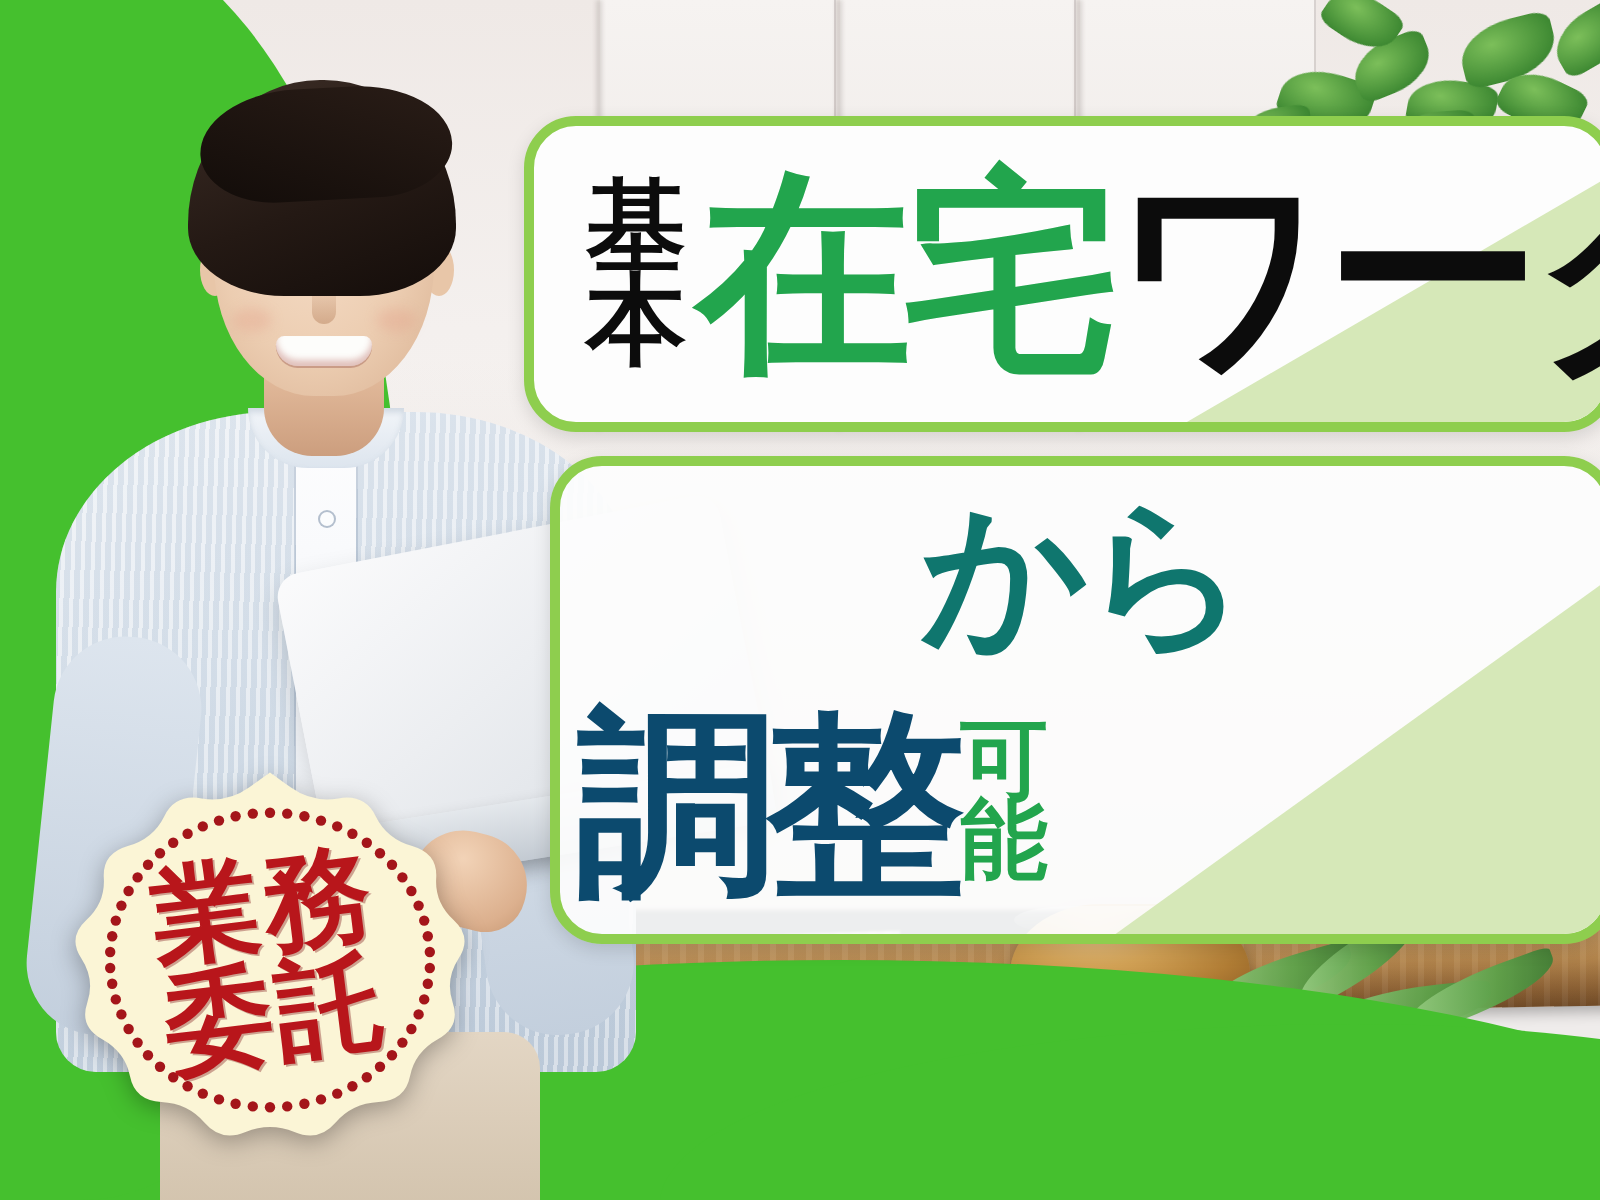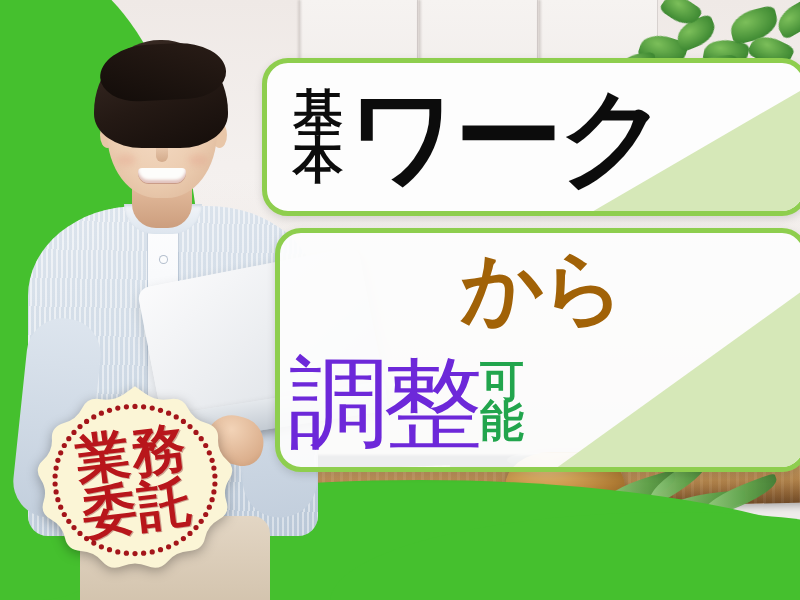--- a/index.html
+++ b/index.html
@@ -277,36 +277,36 @@
   .l2 {
     position:absolute; left:0; right:0; top:14px;
     display:flex; justify-content:center; align-items:baseline;
     white-space:nowrap;
   }
   .tsuki {
     font-size:92px; font-weight:700; color:#22a54d;
     line-height:1; letter-spacing:-3px;
   }
   .kara {
-    font-size:82px; font-weight:700; color:#a16207;
+    font-size:82px; font-weight:700; color:#0f766e;
     line-height:1; letter-spacing:-3px;
   }
 
   
   .l3 {
     position:absolute; left:8px; right:0; top:120px;
     display:flex; align-items:center; justify-content:flex-start;
     white-space:nowrap;
   }
   .anken {
     font-size:100px; font-weight:700; color:#0c0c0c;
     line-height:1; letter-spacing:-5px;
   }
   .chosei {
-    font-size:100px; font-weight:400; color:#6d28d9;
+    font-size:100px; font-weight:700; color:#0c4a6e;
     line-height:1; letter-spacing:-5px;
   }
   .kanou {
     display:flex; flex-direction:column; line-height:.92;
     font-size:44px; font-weight:700; color:#22a54d;
     letter-spacing:-1px; margin-left:2px; padding-bottom:4px;
   }
 
   
   .badge {
@@ -417,20 +417,21 @@
   </div>
 
   <div class="panel p1">
     <div class="wedge"></div>
     <div class="panel-inner">
       <div class="l1">
         <span class="kihon">
           <span>基</span>
           <span>本</span>
         </span>
+        <span class="zaitaku">在宅</span>
         <span class="waku">ワーク</span>
       </div>
     </div>
   </div>
 
   <div class="panel p2">
     <div class="wedge"></div>
     <div class="panel-inner">
 
       <div class="l2">

